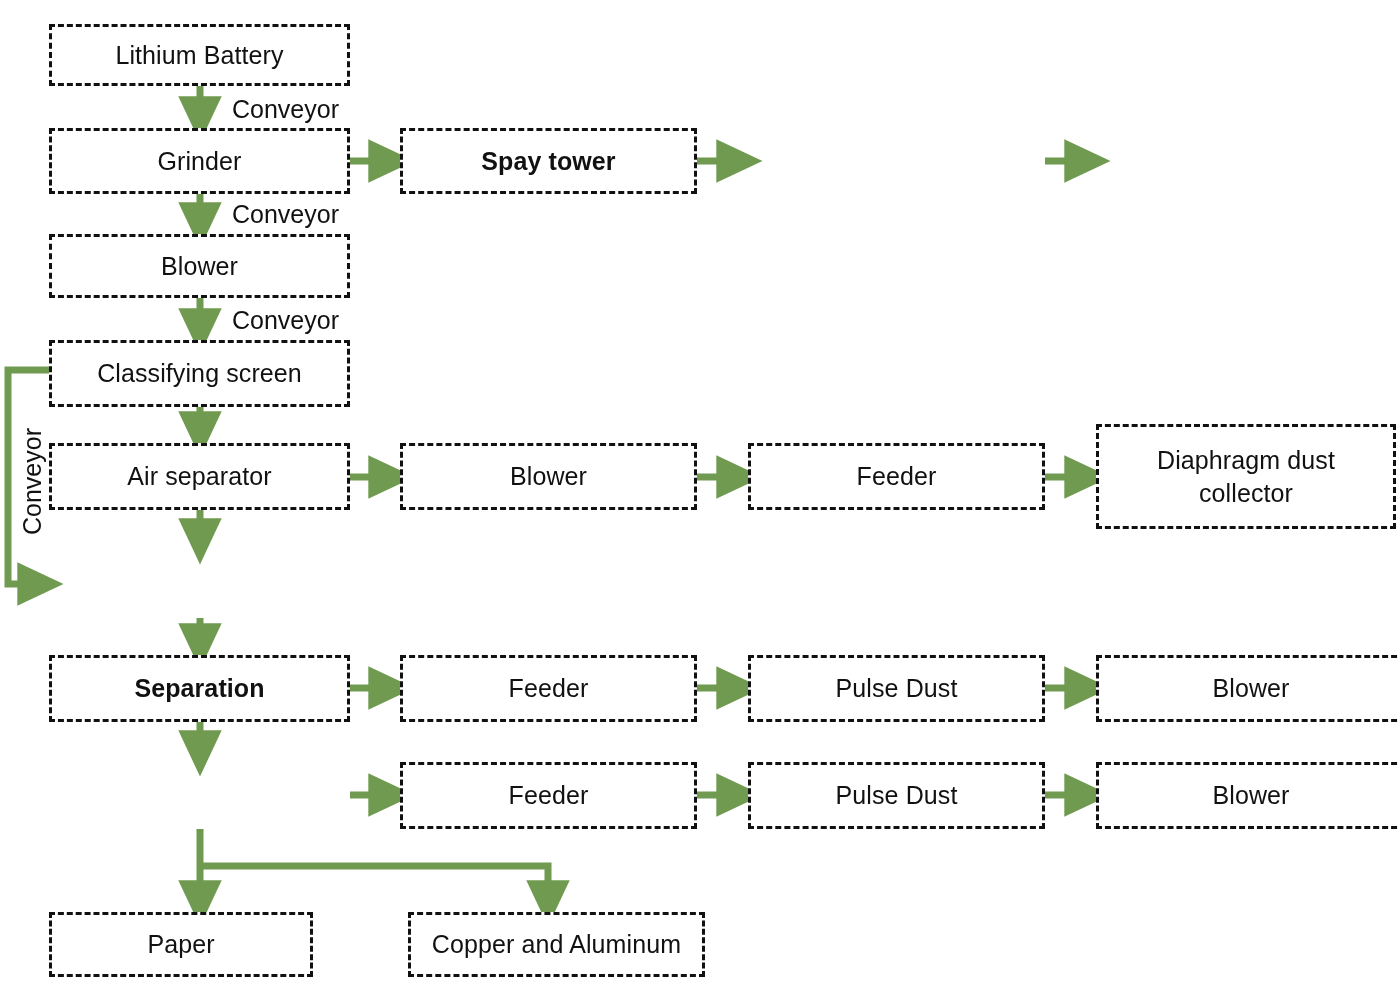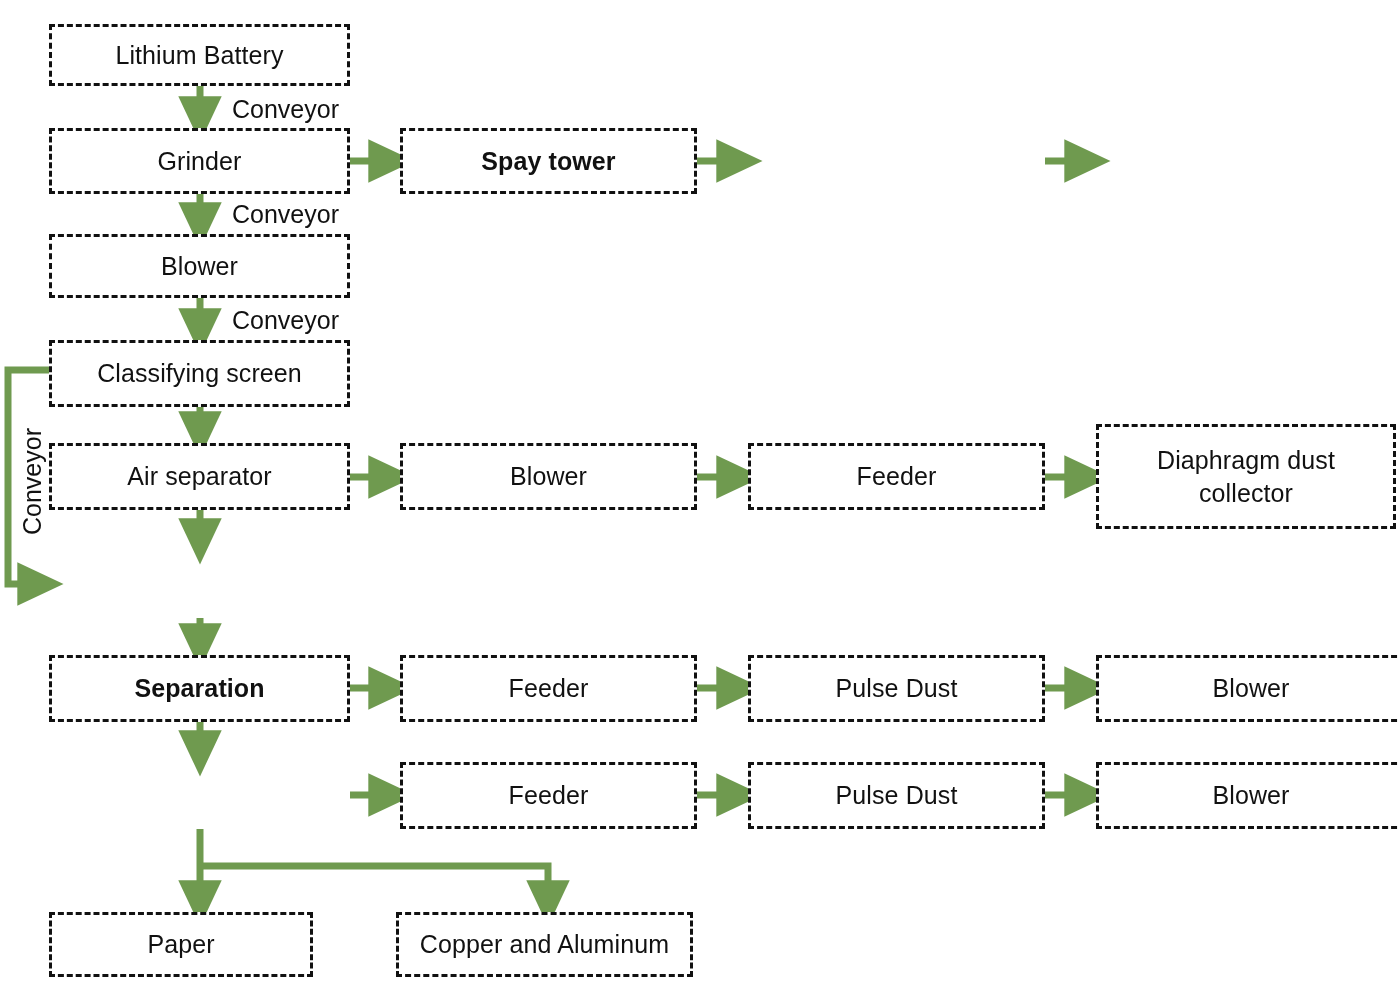--- a/index.html
+++ b/index.html
@@ -170,21 +170,21 @@
   </div>
 
   <div class="node" style="left:1096px; top:762px; width:310px; height:67px;">
     <span class="label">Blower</span>
   </div>
 
   <div class="node" style="left:49px; top:912px; width:264px; height:65px;">
     <span class="label">Paper</span>
   </div>
 
-  <div class="node" style="left:396px; top:912px; width:297px; height:65px;">
+  <div class="node" style="left:408px; top:912px; width:297px; height:65px;">
     <span class="label">Copper and Aluminum</span>
   </div>
 
   <div class="edge-label" style="left:232px; top:95px;">Conveyor</div>
   <div class="edge-label" style="left:232px; top:200px;">Conveyor</div>
   <div class="edge-label" style="left:232px; top:306px;">Conveyor</div>
   <div class="edge-label vertical" style="left:18px; top:535px;">Conveyor</div>
 
 </div>
 

